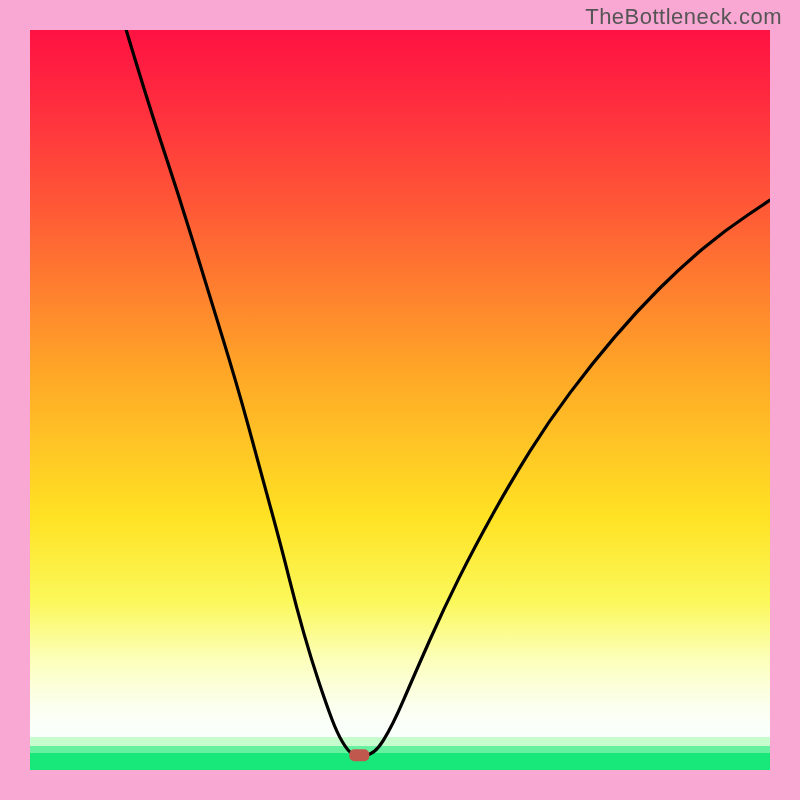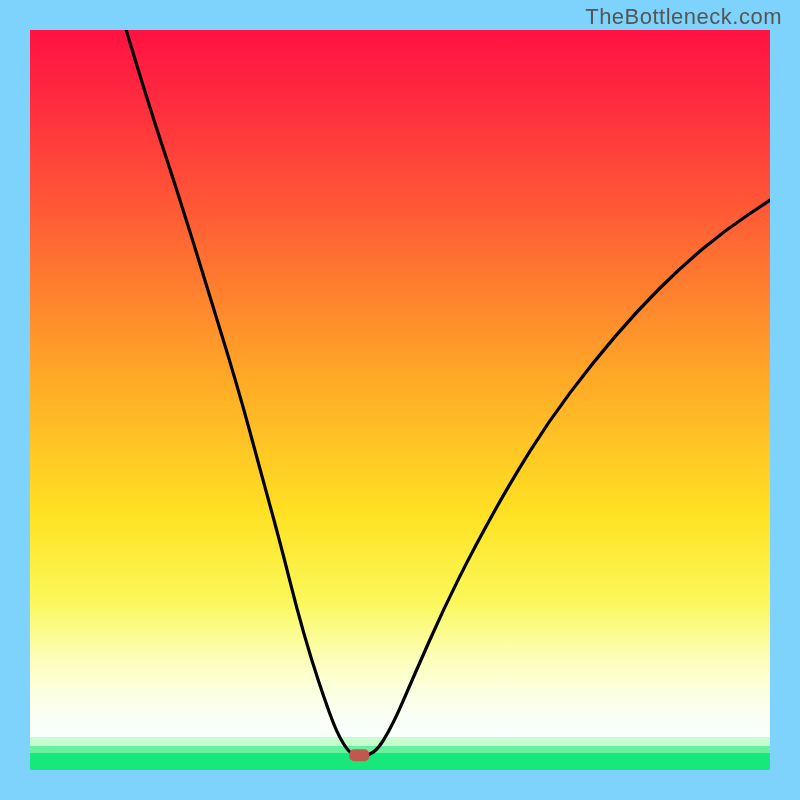--- a/index.html
+++ b/index.html
@@ -8,21 +8,21 @@
     width: 800px;
     height: 800px;
     background: #000;
     font-family: Arial, Helvetica, sans-serif;
     overflow: hidden;
   }
   .frame {
     position: relative;
     width: 800px;
     height: 800px;
-    background: #7dd3fc;
+    background: #f9a8d4;
   }
   .watermark {
     position: absolute;
     top: 4px;
     right: 18px;
     color: #555;
     font-size: 22px;
     font-weight: 500;
     letter-spacing: 0.5px;
     z-index: 20;

